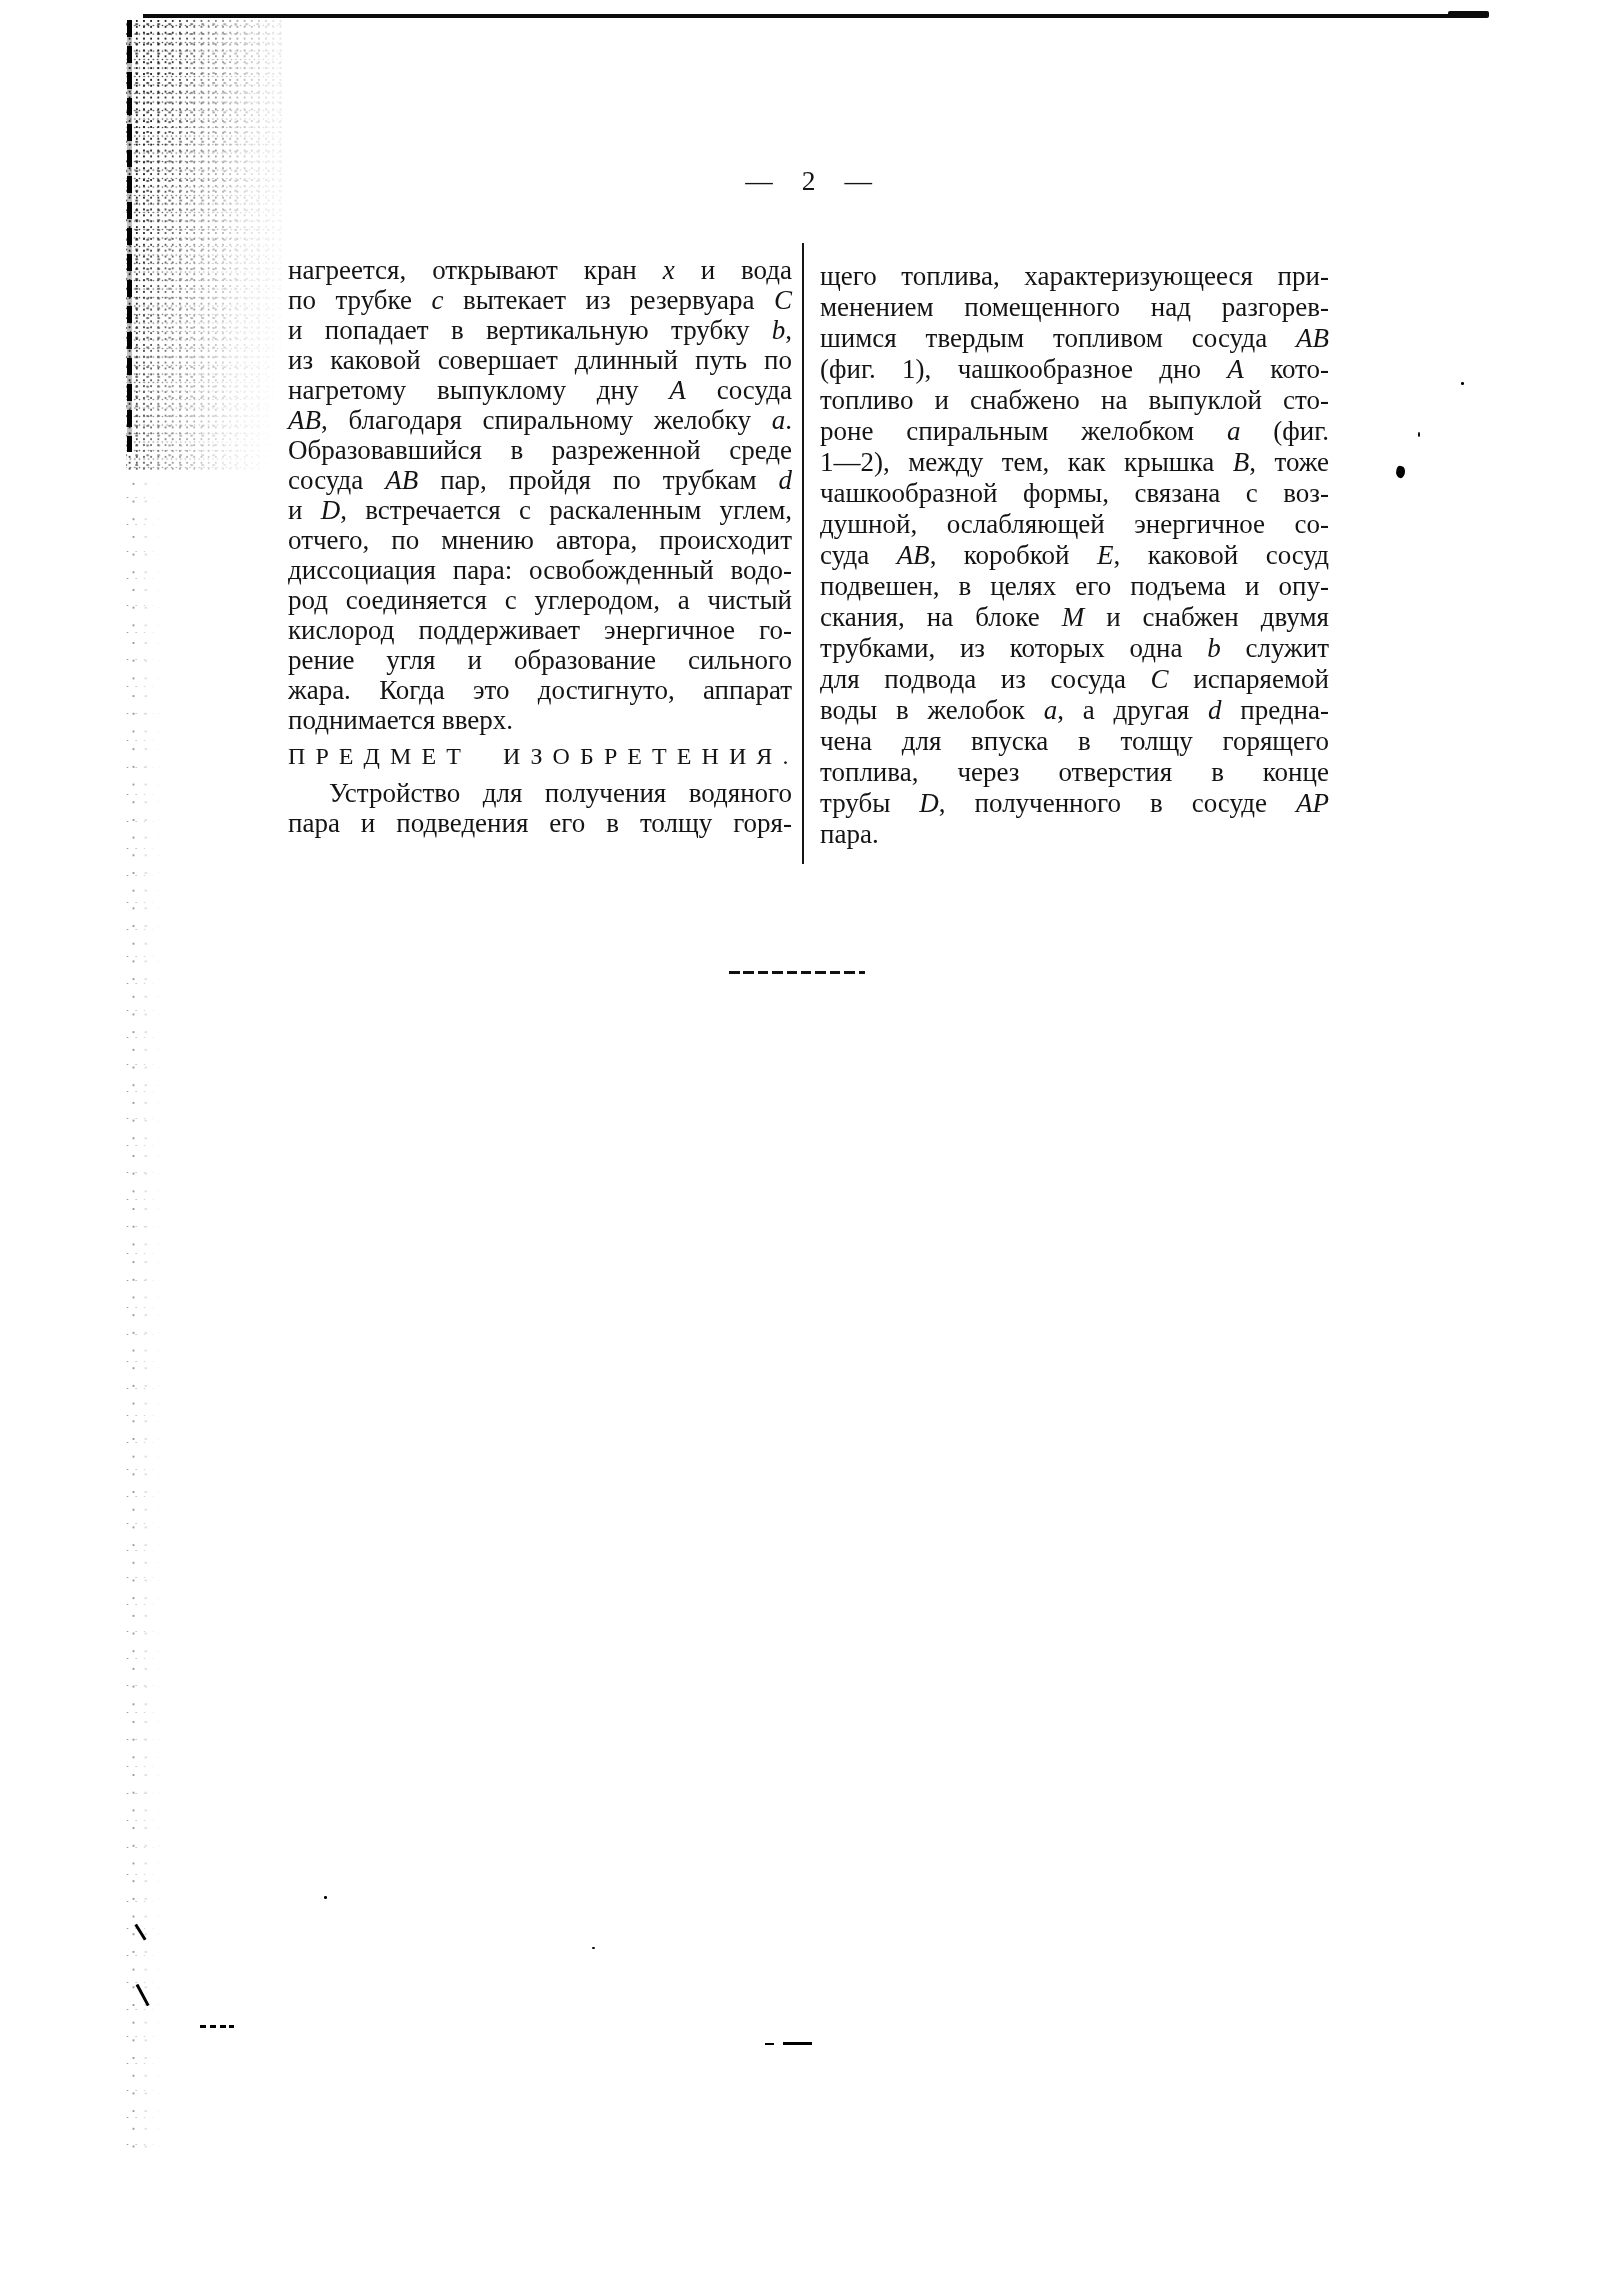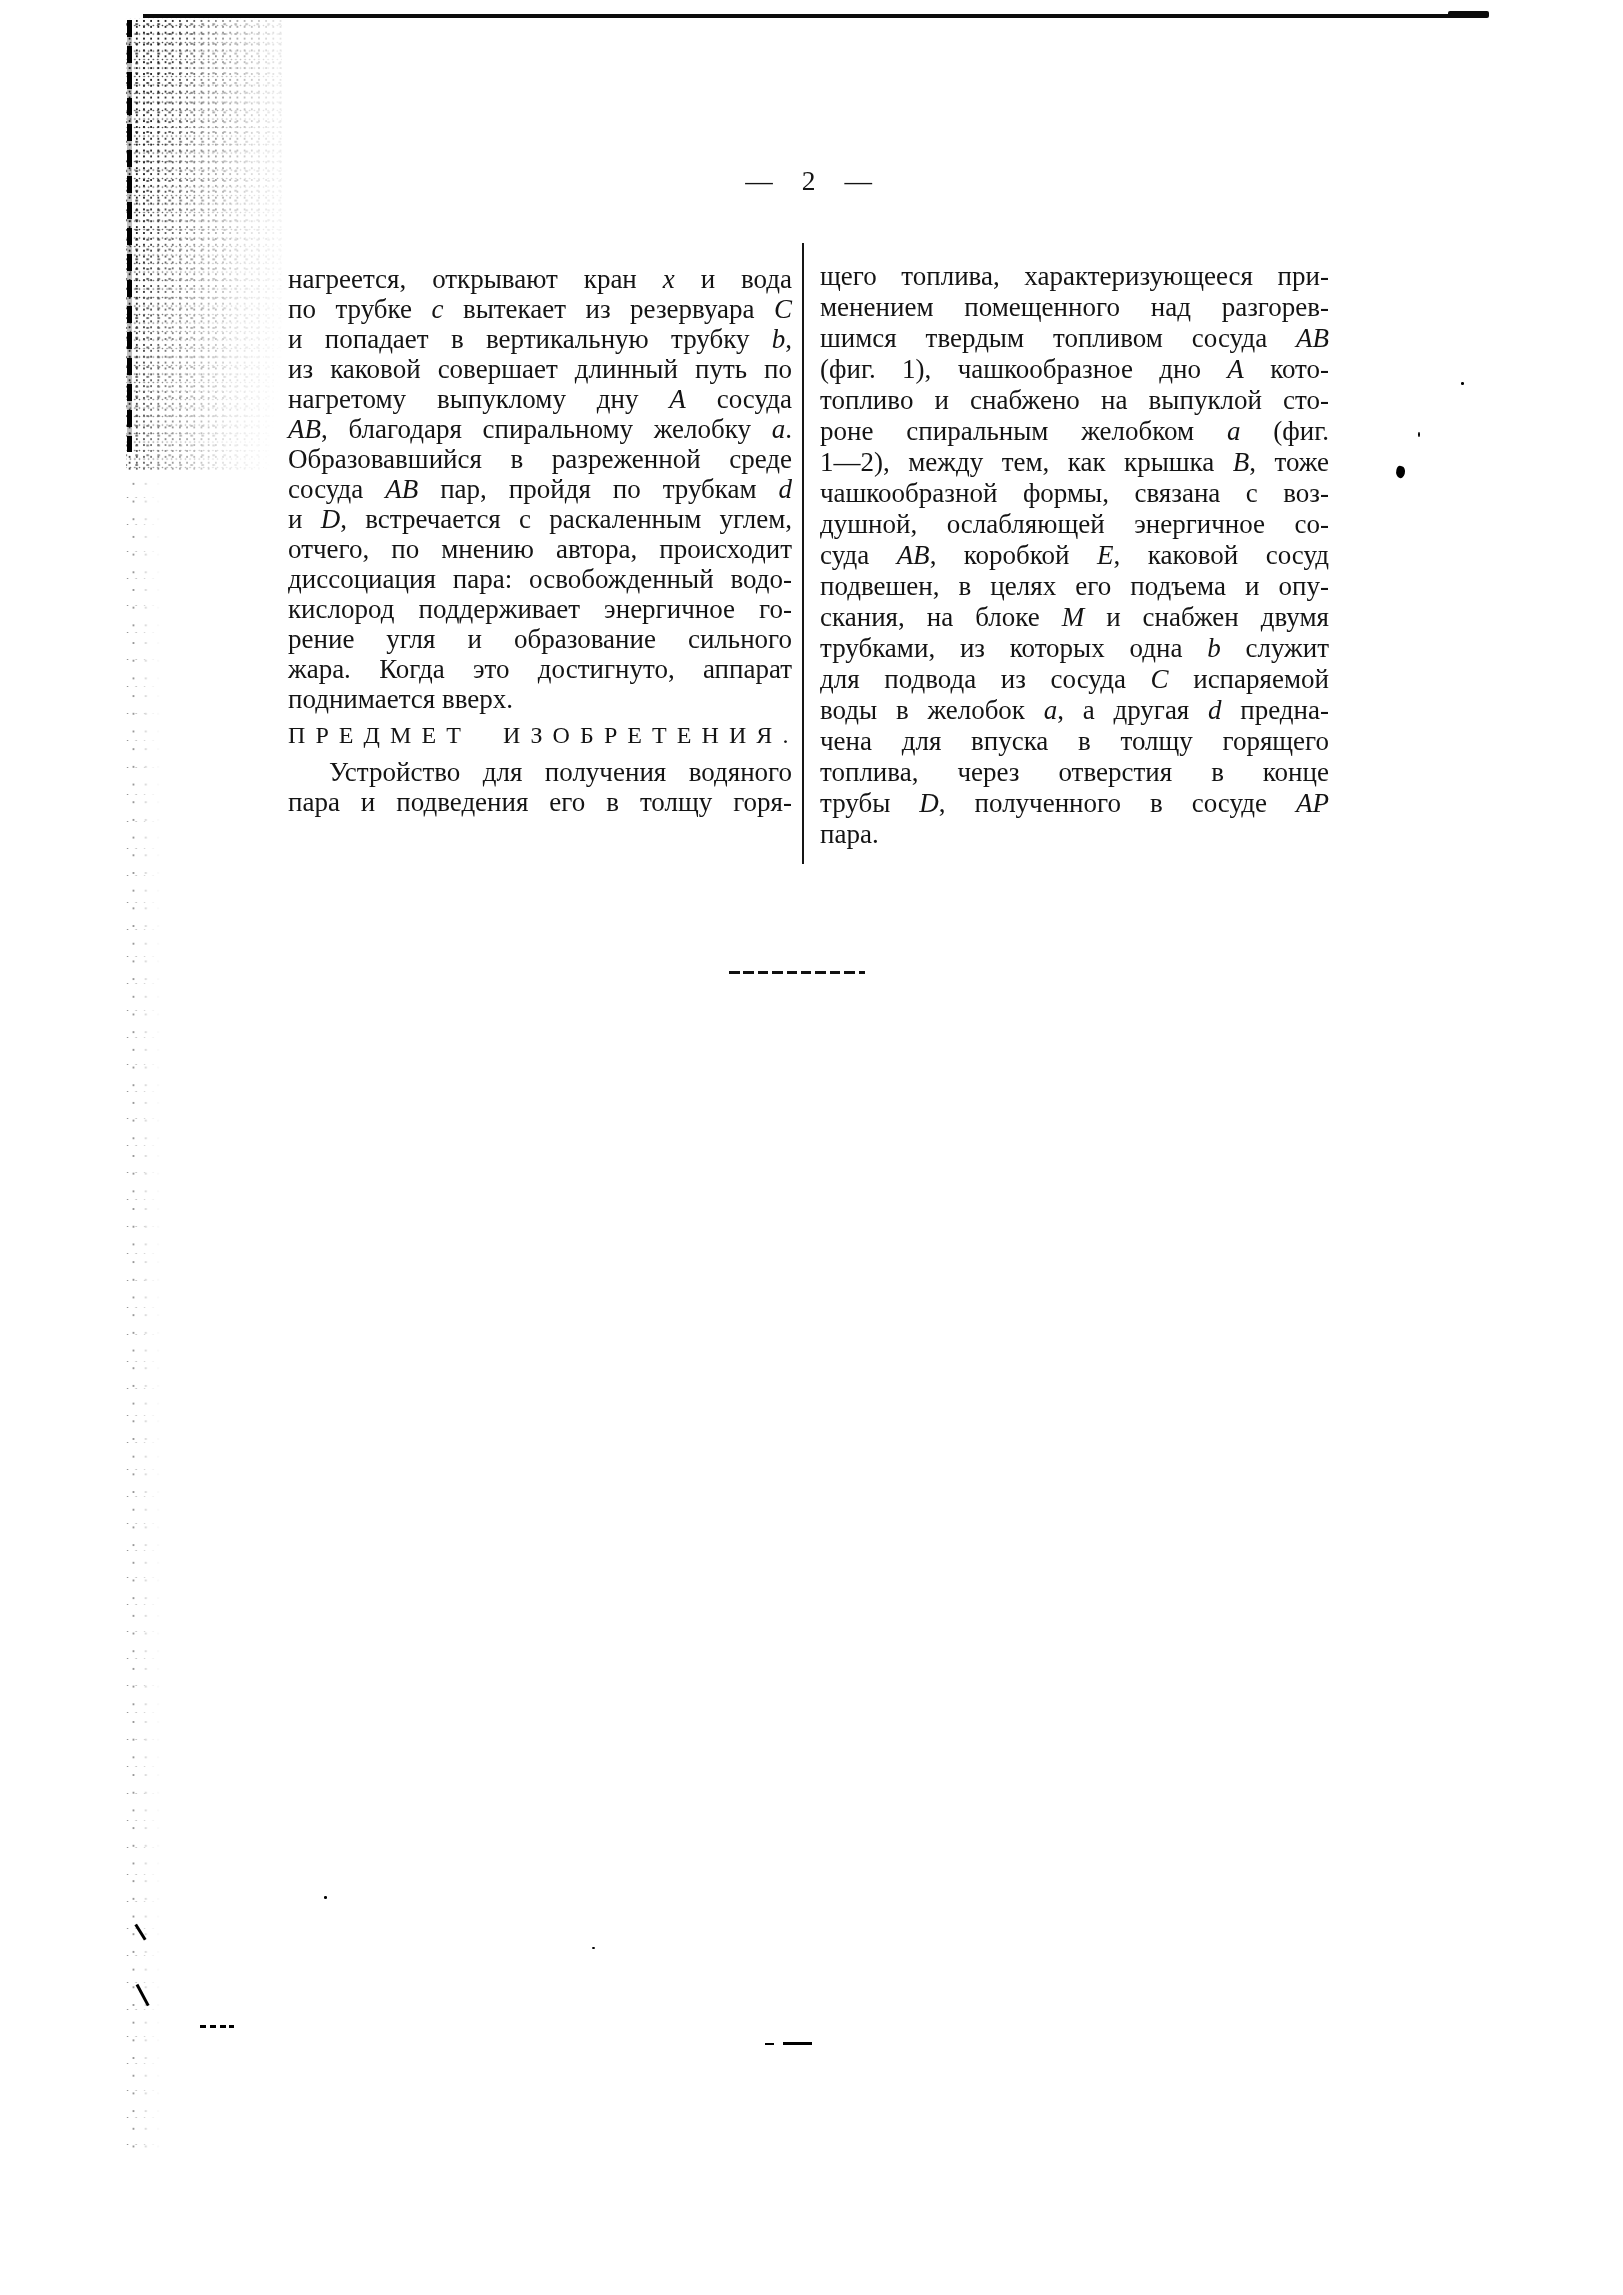--- a/index.html
+++ b/index.html
@@ -79,21 +79,21 @@
   
   .page-header {
     position: absolute; left: 288px; top: 165px; width: 1041px;
     text-align: center; font-size: 27.5px; line-height: 31px;
     white-space: pre;
   }
   .page-header .num { margin: 0 29px; }
 
   
   .text-area { position: absolute; left: 288px; top: 255px; width: 1041px; }
-  .col-left  { position: absolute; left: 0; top: 9px; width: 504px; }
+  .col-left  { position: absolute; left: 0; top: 0; width: 504px; }
   .col-right { position: absolute; left: 532px; top: 6px; width: 509px; }
   .divider {
     position: absolute; left: 514px; top: -11.8px;
     width: 2px; height: 621px; background: #151515;
   }
   .text-line {
     text-align: justify;
     text-align-last: justify;
     font-size: 27px;
     white-space: normal;
@@ -148,20 +148,21 @@
           <div class="text-line">по трубке <i class="ref">c</i> вытекает из резервуара <i class="ref">C</i></div>
           <div class="text-line">и попадает в вертикальную трубку <i class="ref">b</i>,</div>
           <div class="text-line">из каковой совершает длинный путь по</div>
           <div class="text-line">нагретому выпуклому дну <i class="ref">A</i> сосуда</div>
           <div class="text-line"><i class="ref">AB</i>, благодаря спиральному желобку <i class="ref">a</i>.</div>
           <div class="text-line">Образовавшийся в разреженной среде</div>
           <div class="text-line">сосуда <i class="ref">AB</i> пар, пройдя по трубкам <i class="ref">d</i></div>
           <div class="text-line">и <i class="ref">D</i>, встречается с раскаленным углем,</div>
           <div class="text-line">отчего, по мнению автора, происходит</div>
           <div class="text-line">диссоциация пара: освобожденный водо-</div>
+          <div class="text-line">род соединяется с углеродом, а чистый</div>
           <div class="text-line">кислород поддерживает энергичное го-</div>
           <div class="text-line">рение угля и образование сильного</div>
           <div class="text-line">жара. Когда это достигнуто, аппарат</div>
           <div class="text-line">поднимается вверх.</div>
         </div>
       <div class="claim-heading">ПРЕДМЕТ  ИЗОБРЕТЕНИЯ.</div>
       <div class="para claim">
           <div class="text-line">Устройство для получения водяного</div>
           <div class="text-line">пара и подведения его в толщу горя-</div>
         </div>

